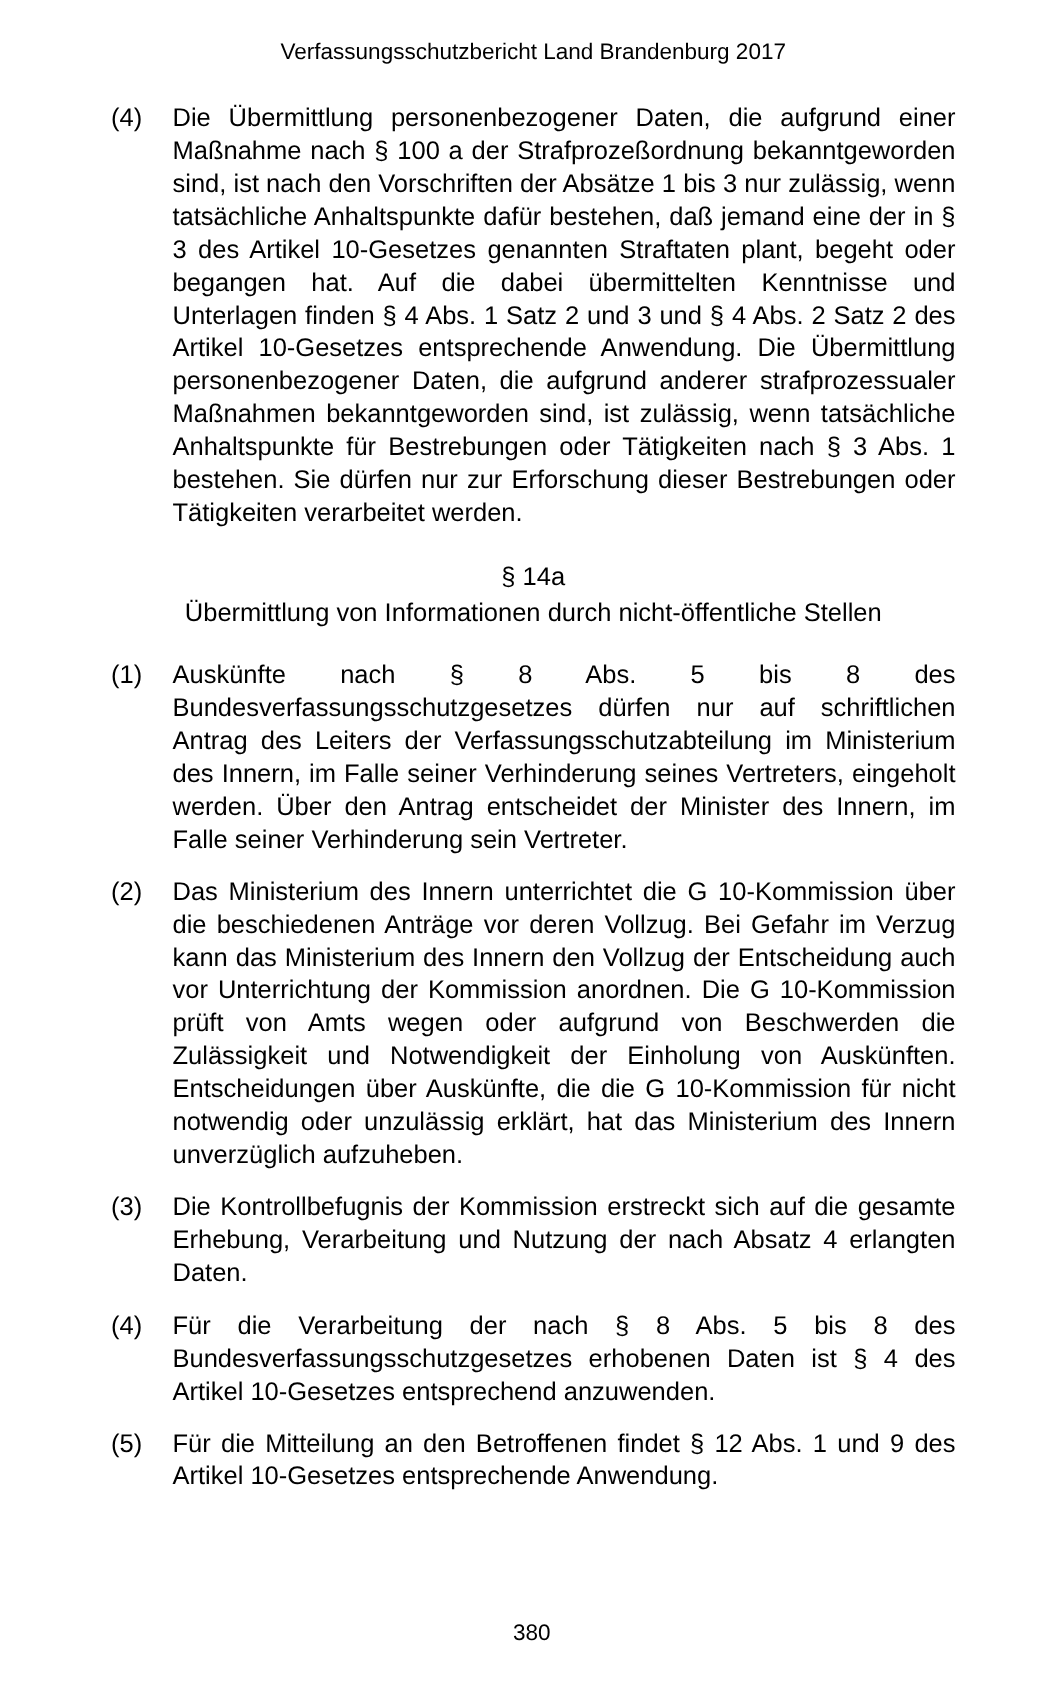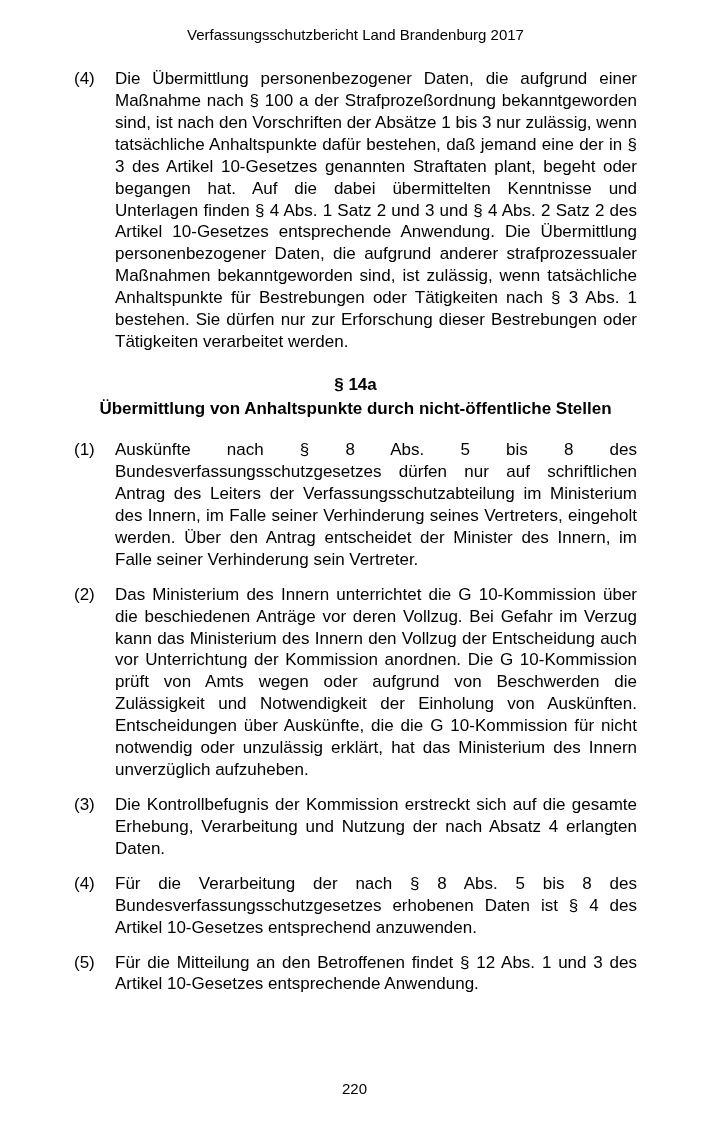--- a/index.html
+++ b/index.html
@@ -35,21 +35,21 @@
     width: 41px;
   }
   .para .text {
     flex: 1;
     text-align: justify;
     hyphens: auto;
     -webkit-hyphens: auto;
   }
   .section-heading {
     text-align: center;
-    font-weight: bold;
+    font-weight: normal;
     font-size: 17px;
     line-height: 1.3;
     margin: 21px 0 19px 0;
   }
   .section-heading .sec-num {
     margin-bottom: 2px;
   }
   .page-footer {
     position: absolute;
     left: 0;
@@ -66,21 +66,21 @@
 
   <div class="running-header">Verfassungsschutzbericht Land Brandenburg 2017</div>
 
   <div class="para">
     <span class="num">(4)</span>
     <span class="text">Die Übermittlung personenbezogener Daten, die aufgrund einer Maßnahme nach § 100 a der Strafprozeßordnung bekanntgeworden sind, ist nach den Vorschriften der Absätze 1 bis 3 nur zulässig, wenn tatsächliche Anhaltspunkte dafür bestehen, daß jemand eine der in § 3 des Artikel 10-Gesetzes genannten Straftaten plant, begeht oder begangen hat. Auf die dabei übermittelten Kenntnisse und Unterlagen finden § 4 Abs. 1 Satz 2 und 3 und § 4 Abs. 2 Satz 2 des Artikel 10-Gesetzes entsprechende Anwendung. Die Übermittlung personenbezogener Daten, die aufgrund anderer strafprozessualer Maßnahmen bekanntgeworden sind, ist zulässig, wenn tatsächliche Anhaltspunkte für Bestrebungen oder Tätigkeiten nach § 3 Abs. 1 bestehen. Sie dürfen nur zur Erforschung dieser Bestrebungen oder Tätigkeiten verarbeitet werden.</span>
   </div>
 
   <div class="section-heading">
     <div class="sec-num">§ 14a</div>
-    <div>Übermittlung von Anhaltspunkte durch nicht-öffentliche Stellen</div>
+    <div>Übermittlung von Informationen durch nicht-öffentliche Stellen</div>
   </div>
 
   <div class="para">
     <span class="num">(1)</span>
     <span class="text">Auskünfte nach § 8 Abs. 5 bis 8 des Bundesverfassungsschutzgesetzes dürfen nur auf schriftlichen Antrag des Leiters der Verfassungsschutzabteilung im Ministerium des Innern, im Falle seiner Verhinderung seines Vertreters, eingeholt werden. Über den Antrag entscheidet der Minister des Innern, im Falle seiner Verhinderung sein Vertreter.</span>
   </div>
 
   <div class="para">
     <span class="num">(2)</span>
     <span class="text">Das Ministerium des Innern unterrichtet die G 10-Kommission über die beschiedenen Anträge vor deren Vollzug. Bei Gefahr im Verzug kann das Ministerium des Innern den Vollzug der Entscheidung auch vor Unterrichtung der Kommission anordnen. Die G 10-Kommission prüft von Amts wegen oder aufgrund von Beschwerden die Zulässigkeit und Notwendigkeit der Einholung von Auskünften. Entscheidungen über Auskünfte, die die G 10-Kommission für nicht notwendig oder unzulässig erklärt, hat das Ministerium des Innern unverzüglich aufzuheben.</span>
@@ -91,18 +91,18 @@
     <span class="text">Die Kontrollbefugnis der Kommission erstreckt sich auf die gesamte Erhebung, Verarbeitung und Nutzung der nach Absatz 4 erlangten Daten.</span>
   </div>
 
   <div class="para">
     <span class="num">(4)</span>
     <span class="text">Für die Verarbeitung der nach § 8 Abs. 5 bis 8 des Bundesverfassungsschutzgesetzes erhobenen Daten ist § 4 des Artikel 10-Gesetzes entsprechend anzuwenden.</span>
   </div>
 
   <div class="para">
     <span class="num">(5)</span>
-    <span class="text">Für die Mitteilung an den Betroffenen findet § 12 Abs. 1 und 3 des Artikel 10-Gesetzes entsprechende Anwendung.</span>
+    <span class="text">Für die Mitteilung an den Betroffenen findet § 12 Abs. 1 und 9 des Artikel 10-Gesetzes entsprechende Anwendung.</span>
   </div>
 
-  <div class="page-footer">220</div>
+  <div class="page-footer">380</div>
 
 </div>
 
 </body></html>

